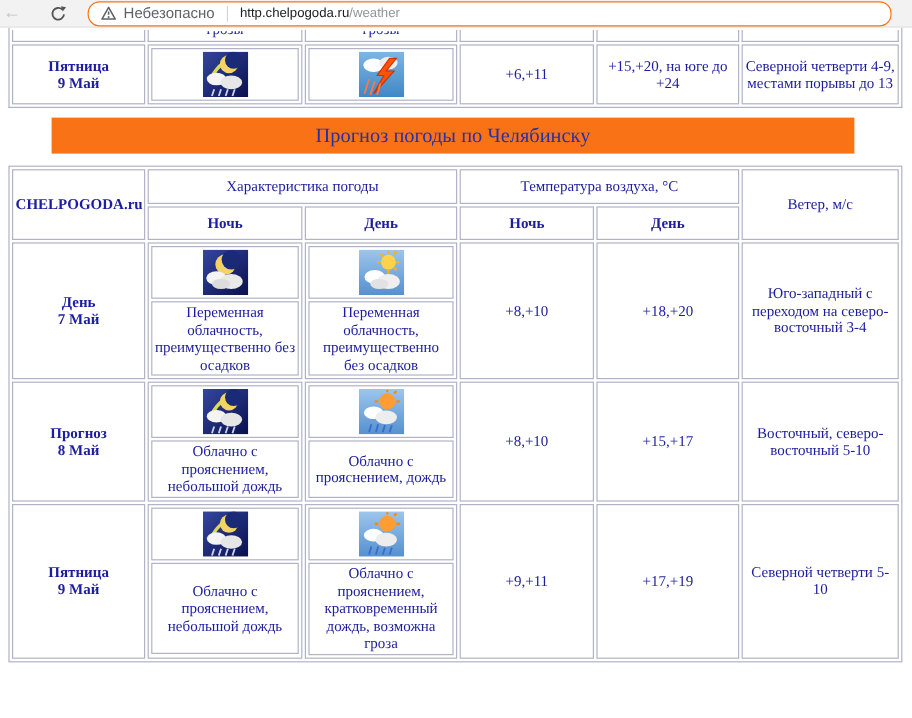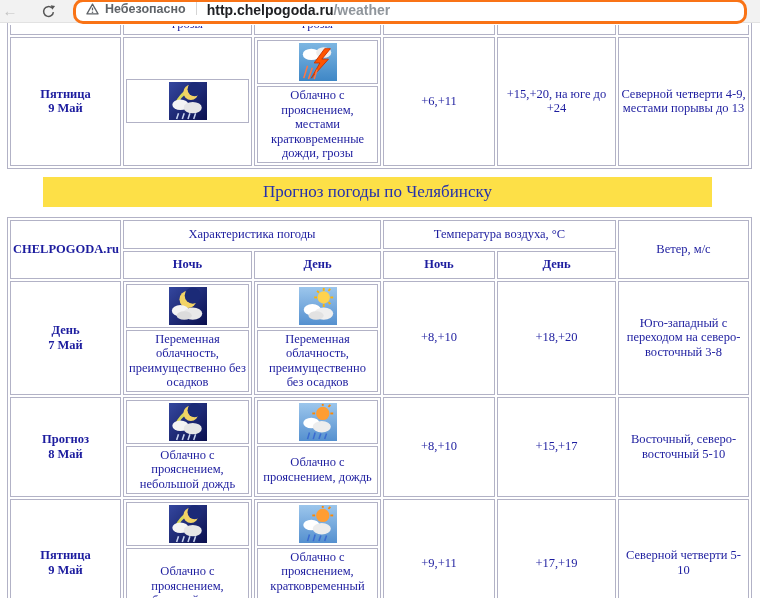--- a/index.html
+++ b/index.html
@@ -2,28 +2,28 @@
 <html><head>
 <meta charset="utf-8">
 <style>
   html,body{margin:0;padding:0;background:#fff;}
   body{width:760px;height:598px;overflow:hidden;font-family:"Liberation Serif",serif;}
 
   
   .toolbar{height:22px;background:#f2f2f2;border-bottom:1px solid #e2e2e2;display:flex;align-items:center;font-family:"Liberation Sans",sans-serif;position:relative;z-index:5;}
   .nav-ico{color:#c3c3c3;font-size:15px;line-height:22px;margin-left:-3px;width:26px;text-align:center;}
   .refresh-btn{width:22px;height:22px;display:flex;align-items:center;justify-content:center;margin-left:14px;cursor:pointer;}
-  .omnibox{margin-left:14px;height:19px;background:#ffffff;border:3px solid #f97316;border-radius:10px;display:flex;align-items:flex-start;padding:0 10px;width:648px;font-weight:bold;}
+  .omnibox{margin-left:14px;height:19px;background:#ffffff;border:1px solid #f97316;border-radius:10px;display:flex;align-items:center;padding:0 10px;width:648px;}
   .sec-chip{display:flex;align-items:center;color:#5f6368;font-size:12.5px;gap:6px;}
   .chip-sep{width:1px;height:13px;background:#d5d5d5;margin:0 10px;}
-  .url{font-size:14px;color:#202124;white-space:nowrap;}
+  .url{font-size:11px;color:#202124;white-space:nowrap;}
   .url .path{color:#8f959b;}
 
   
-  .page-ttl-band{margin:8px 0 0 43px;width:669px;height:30px;background:#fde047;display:flex;align-items:center;justify-content:center;}
+  .page-ttl-band{margin:8px 0 0 43px;width:669px;height:30px;background:#f97316;display:flex;align-items:center;justify-content:center;}
   .page-ttl-band span{color:#2430ad;font-size:17px;}
 
   table.wx{border-collapse:separate;border-spacing:2px;background:#fff;border:1px solid #b2b2c6;margin-left:7px;width:745px;table-layout:fixed;}
   table.wx td{border:1px solid #b2b2c6;background:#fff;text-align:center;vertical-align:middle;color:#1d1d9f;font-size:12.5px;line-height:1.16;padding:1px 2px;}
   table.wx.cuttop{border-top:none;margin-top:0;}
   td.cut{border-top:none !important;height:6px;padding:0;overflow:hidden;}
   .cutwrap{height:7px;overflow:hidden;}
   .cutwrap span{display:block;margin-top:-9px;font-size:12.5px;}
   .datecell{font-weight:bold;font-size:14.5px;line-height:1.25;}
   .hdr{font-weight:normal;font-size:15px;}
@@ -199,23 +199,20 @@
     <td class="charcell">
       <table class="inner">
         <tbody>
               <tr>
                 <td class="iconbox">
           <svg width="38" height="38">
                     <use href="#icon-day-storm"></use>
                   </svg>
         </td>
               </tr>
-        <tr>
-                <td style="height:72px"><span>Облачно с прояснением, местами кратковременные дожди, грозы</span></td>
-              </tr>
       </tbody>
           </table>
     </td>
     <td class="temp">+6,+11</td>
     <td class="temp">+15,+20, на юге до +24</td>
     <td class="wind">Северной четверти 4-9, местами порывы до 13</td>
   </tr>
 </tbody>
   </table>
 
@@ -278,21 +275,21 @@
         </td>
               </tr>
         <tr>
                 <td style="height:58px"><span>Переменная облачность, преимущественно без осадков</span></td>
               </tr>
       </tbody>
           </table>
     </td>
     <td class="temp">+8,+10</td>
     <td class="temp">+18,+20</td>
-    <td class="wind">Юго-западный с переходом на северо-восточный 3-8</td>
+    <td class="wind">Юго-западный с переходом на северо-восточный 3-4</td>
   </tr>
 
   <tr>
     <td class="datecell">
       <div>Прогноз</div>
       <div>8 Май</div>
     </td>
     <td class="charcell">
       <table class="inner">
         <tbody>

